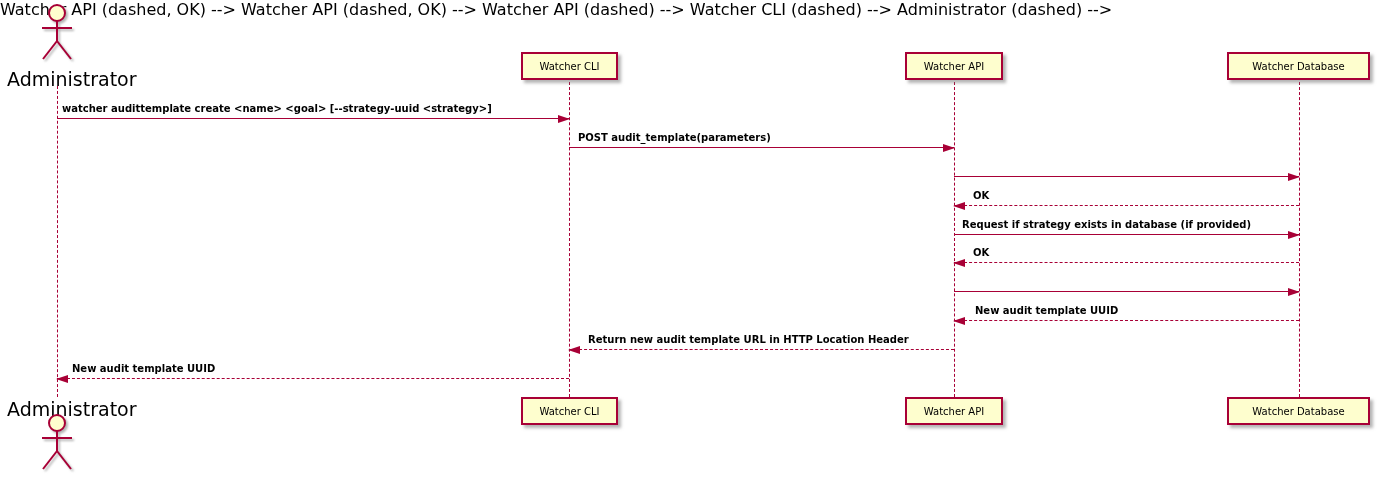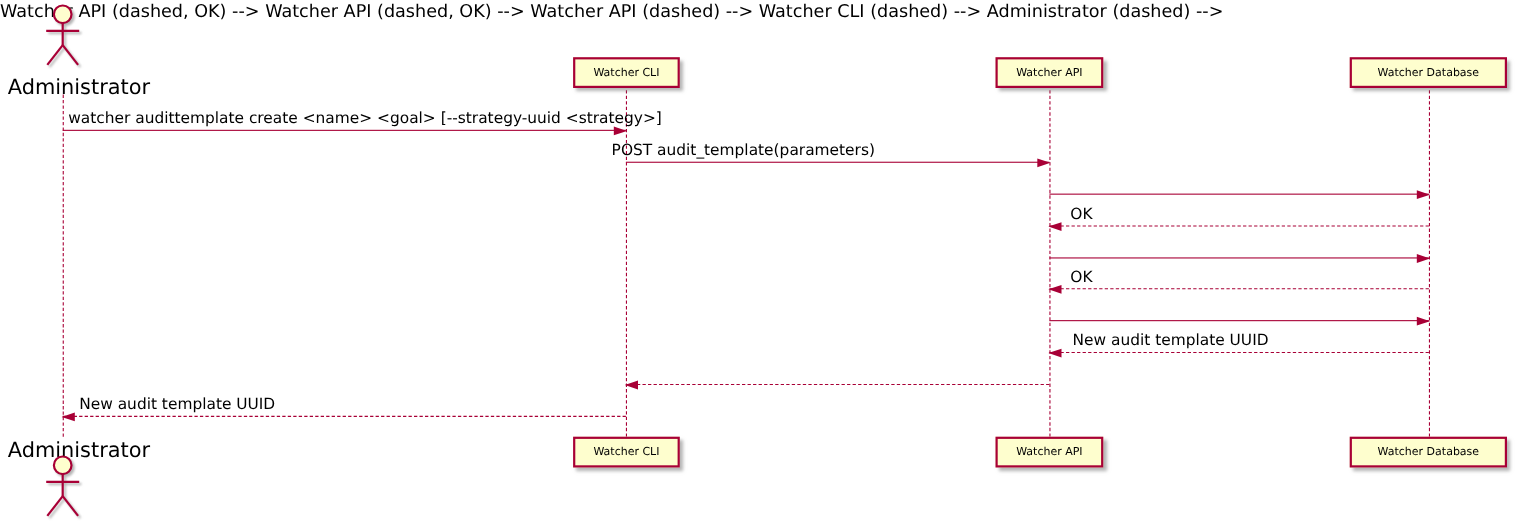--- a/index.html
+++ b/index.html
@@ -34,23 +34,24 @@
     font-size:19px;
     text-align:left;
     white-space:nowrap;
   }
   .actor-figure{
     position:absolute;
     filter:drop-shadow(2px 2px 1px rgba(120,120,120,0.55));
   }
   .msg-label{
     position:absolute;
-    font-size:14px;
+    font-size:10px;
     white-space:nowrap;
     line-height:15px;
+    font-weight:bold;
   }
   .msg-line{
     position:absolute;
     height:0;
     border-top:1px solid #A80036;
   }
   .msg-line.dashed{border-top-style:dashed;}
   .ah{
     position:absolute;
     width:0;height:0;
@@ -89,37 +90,38 @@
   <div class="pbox" style="left:905px;top:52px;width:98px">Watcher API</div>
   <div class="pbox" style="left:1227px;top:52px;width:143px">Watcher Database</div>
 
   
   <div class="msg-label" style="left:62px;top:101px">watcher audittemplate create &lt;name&gt; &lt;goal&gt; [--strategy-uuid &lt;strategy&gt;]</div>
   <div class="msg-line" style="left:57px;top:118px;width:512px">
       <i class="ah r"></i>
     </div>
 
   
-  <div class="msg-label" style="left:556px;top:130px">POST audit_template(parameters)</div>
+  <div class="msg-label" style="left:578px;top:130px">POST audit_template(parameters)</div>
   <div class="msg-line" style="left:569px;top:147px;width:385px">
       <i class="ah r"></i>
     </div>
 
   
   <div class="msg-line" style="left:954px;top:176px;width:345px">
       <i class="ah r"></i>
     </div>
 
    Watcher API (dashed, OK) --&gt;
   <div class="msg-label" style="left:973px;top:188px">OK</div>
   <div class="msg-line dashed" style="left:954px;top:205px;width:345px">
       <i class="ah l"></i>
     </div>
 
   
+  <div class="msg-label" style="left:962px;top:217px">Request if strategy exists in database (if provided)</div>
   <div class="msg-line" style="left:954px;top:234px;width:345px">
       <i class="ah r"></i>
     </div>
 
    Watcher API (dashed, OK) --&gt;
   <div class="msg-label" style="left:973px;top:245px">OK</div>
   <div class="msg-line dashed" style="left:954px;top:262px;width:345px">
       <i class="ah l"></i>
     </div>
 
@@ -128,20 +130,21 @@
       <i class="ah r"></i>
     </div>
 
    Watcher API (dashed) --&gt;
   <div class="msg-label" style="left:975px;top:303px">New audit template UUID</div>
   <div class="msg-line dashed" style="left:954px;top:320px;width:345px">
       <i class="ah l"></i>
     </div>
 
    Watcher CLI (dashed) --&gt;
+  <div class="msg-label" style="left:588px;top:332px">Return new audit template URL in HTTP Location Header</div>
   <div class="msg-line dashed" style="left:569px;top:349px;width:385px">
       <i class="ah l"></i>
     </div>
 
    Administrator (dashed) --&gt;
   <div class="msg-label" style="left:72px;top:361px">New audit template UUID</div>
   <div class="msg-line dashed" style="left:57px;top:378px;width:512px">
       <i class="ah l"></i>
     </div>
 

